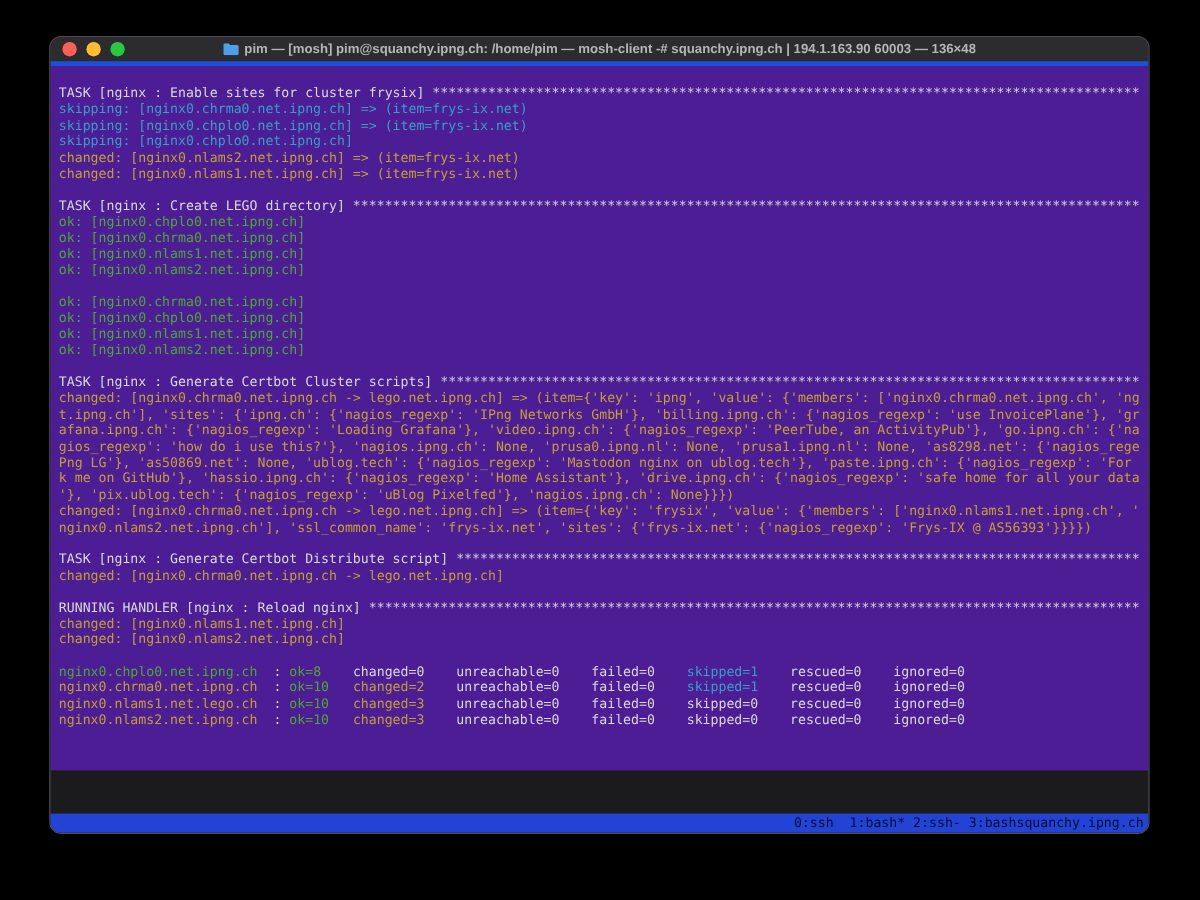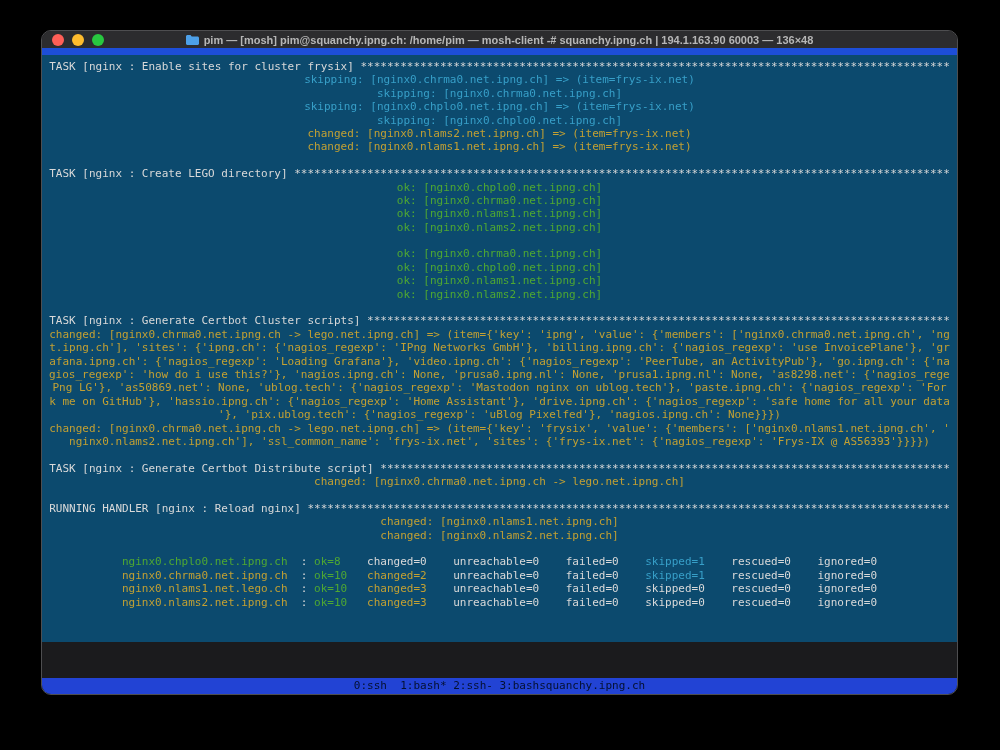--- a/index.html
+++ b/index.html
@@ -6,43 +6,43 @@
   html,body { width:1000px; height:750px; background:#000; overflow:hidden; }
   .window {
     position:absolute; left:41px; top:30px; width:917px; height:665px;
     background:#1b1b1d; border-radius:10px; overflow:hidden;
     border:1px solid #4e4e50; box-shadow:0 25px 60px rgba(0,0,0,.7);
     display:flex; flex-direction:column;
   }
   .titlebar {
     height:24px; background:#2c2c2e; flex:0 0 auto; position:relative;
     display:flex; align-items:center; justify-content:center;
-    border-bottom:7px solid #1d4ed8;
+    border-bottom:4px solid #1d4ed8;
   }
   .lights { position:absolute; left:10px; top:0; height:100%; display:flex; align-items:center; gap:8px; }
   .light { width:12px; height:12px; border-radius:50%; display:inline-block; }
   .light.red{background:#ff5f57}
   .light.yellow{background:#febc2e}
   .light.green{background:#28c840}
   .title { display:flex; align-items:center; gap:5px; font:600 11px "Liberation Sans",sans-serif; color:#b6b6b6; white-space:nowrap; max-width:840px; overflow:hidden; }
   .terminal {
-    flex:1 1 auto; padding:5px 7px; background:#0c4a6e;
-    font:11px/13.4px "DejaVu Sans Mono",monospace; overflow:hidden;text-align:center;
+    flex:1 1 auto; padding:16px 7px; background:#4c1d95;
+    font:11px/13.4px "DejaVu Sans Mono",monospace; overflow:hidden;
   }
   .row { white-space:pre; height:13.4px; overflow:hidden; }
   .c-fg{color:var(--fg)}
   .c-cyan{color:var(--cyan)}
   .c-yellow{color:var(--yellow)}
   .c-green{color:var(--green)}
   .c-green_b{color:var(--green_bright);font-weight:bold}
   .cursor{display:inline-block;width:7px;height:12px;background:var(--cursor);vertical-align:text-bottom}
   .tmuxbar{
     flex:0 0 auto; height:16px; background:var(--tmux_bg); color:var(--tmux_fg);
     font:11px/16px "DejaVu Sans Mono",monospace;
-    display:flex; justify-content:center; padding:0 4px; white-space:pre;margin-top:36px;
+    display:flex; justify-content:flex-end; padding:0 4px; white-space:pre;margin-top:36px;
   }
 </style>
 </head>
 <body>
 
 <div class="window">
   <div class="titlebar">
     <div class="lights">
       <span class="light red"></span>
       <span class="light yellow"></span>
@@ -54,21 +54,20 @@
             <path d="M0 1.5C0 .7.7 0 1.5 0h3l1.2 1.5h5.8c.8 0 1.5.7 1.5 1.5v5.5c0 .8-.7 1.5-1.5 1.5h-10C.7 10 0 9.3 0 8.5z" fill="#4da0e8"></path>
           </svg>
         </span>
       <span>pim — [mosh] pim@squanchy.ipng.ch: /home/pim — mosh-client -# squanchy.ipng.ch | 194.1.163.90 60003 — 136×48</span>
     </div>
   </div>
 
   <div class="terminal">
       <div class="row"><span class="c-fg">TASK [nginx : Enable sites for cluster frysix] </span><span class="c-fg">*****************************************************************************************</span></div>
       <div class="row"><span class="c-cyan">skipping: [nginx0.chrma0.net.ipng.ch] =&gt; (item=frys-ix.net)</span></div>
-      <div class="row"><span class="c-cyan">skipping: [nginx0.chrma0.net.ipng.ch]</span></div>
       <div class="row"><span class="c-cyan">skipping: [nginx0.chplo0.net.ipng.ch] =&gt; (item=frys-ix.net)</span></div>
       <div class="row"><span class="c-cyan">skipping: [nginx0.chplo0.net.ipng.ch]</span></div>
       <div class="row"><span class="c-yellow">changed: [nginx0.nlams2.net.ipng.ch] =&gt; (item=frys-ix.net)</span></div>
       <div class="row"><span class="c-yellow">changed: [nginx0.nlams1.net.ipng.ch] =&gt; (item=frys-ix.net)</span></div>
       <div class="row">&nbsp;</div>
       <div class="row"><span class="c-fg">TASK [nginx : Create LEGO directory] </span><span class="c-fg">***************************************************************************************************</span></div>
       <div class="row"><span class="c-green">ok: [nginx0.chplo0.net.ipng.ch]</span></div>
       <div class="row"><span class="c-green">ok: [nginx0.chrma0.net.ipng.ch]</span></div>
       <div class="row"><span class="c-green">ok: [nginx0.nlams1.net.ipng.ch]</span></div>
       <div class="row"><span class="c-green">ok: [nginx0.nlams2.net.ipng.ch]</span></div>

